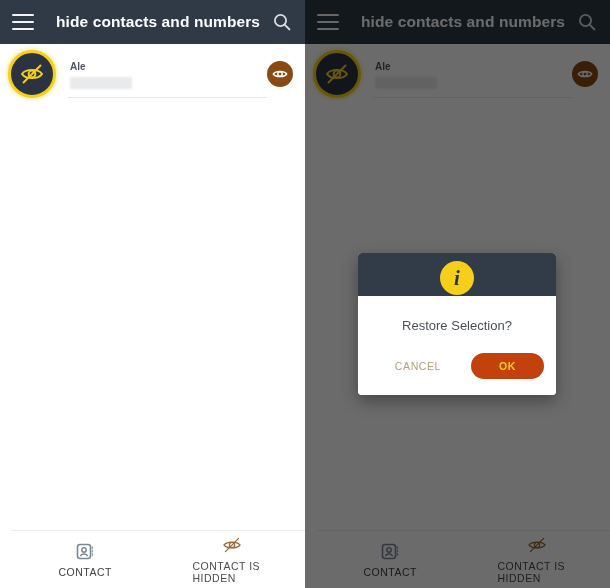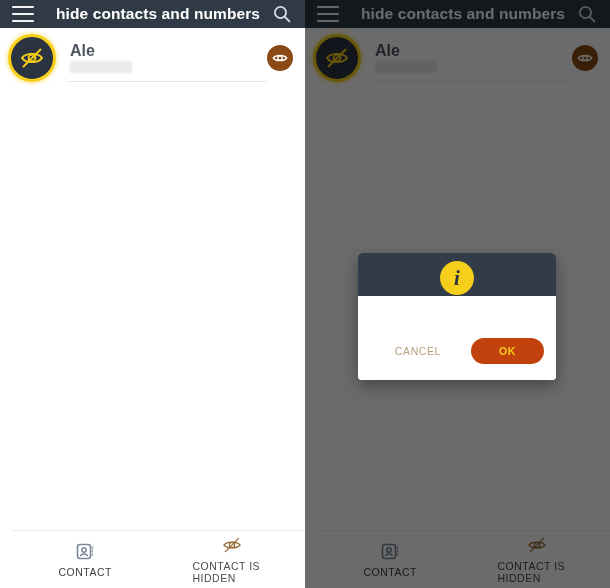--- a/index.html
+++ b/index.html
@@ -24,21 +24,21 @@
     width: 305px;
     height: 588px;
     background: #ffffff;
     overflow: hidden;
   }
   .phone.right { }
 
   
   .appbar {
     position: relative;
-    height: 28px;
+    height: 44px;
     background: #2f3a46;
     display: flex;
     align-items: center;
     padding: 0 12px;
     box-sizing: border-box;
   }
   .hamburger {
     width: 22px;
     height: 16px;
     display: flex;
@@ -98,21 +98,21 @@
   .contact-texts {
     flex: 1 1 auto;
     margin-left: 14px;
     position: relative;
     height: 48px;
     display: flex;
     flex-direction: column;
     justify-content: center;
   }
   .contact-name {
-    font-size: 16px;
+    font-size: 10px;
     font-weight: bold;
     color: #4e5560;
     line-height: 14px;
     margin-bottom: 3px;
   }
   .contact-number-redacted {
     width: 62px;
     height: 12px;
     background: #e9eaec;
     border-radius: 1px;
@@ -400,20 +400,21 @@
       </div>
     </div>
 
     <div class="scrim"></div>
 
     <div class="dialog">
       <div class="dialog-header">
         <div class="dialog-icon">i</div>
       </div>
       <div class="dialog-body">
+        <div class="dialog-message">Restore Selection?</div>
         <div class="dialog-actions">
           <button class="btn-cancel">CANCEL</button>
           <button class="btn-ok">OK</button>
         </div>
       </div>
     </div>
   </div>
 
 </div>
 

